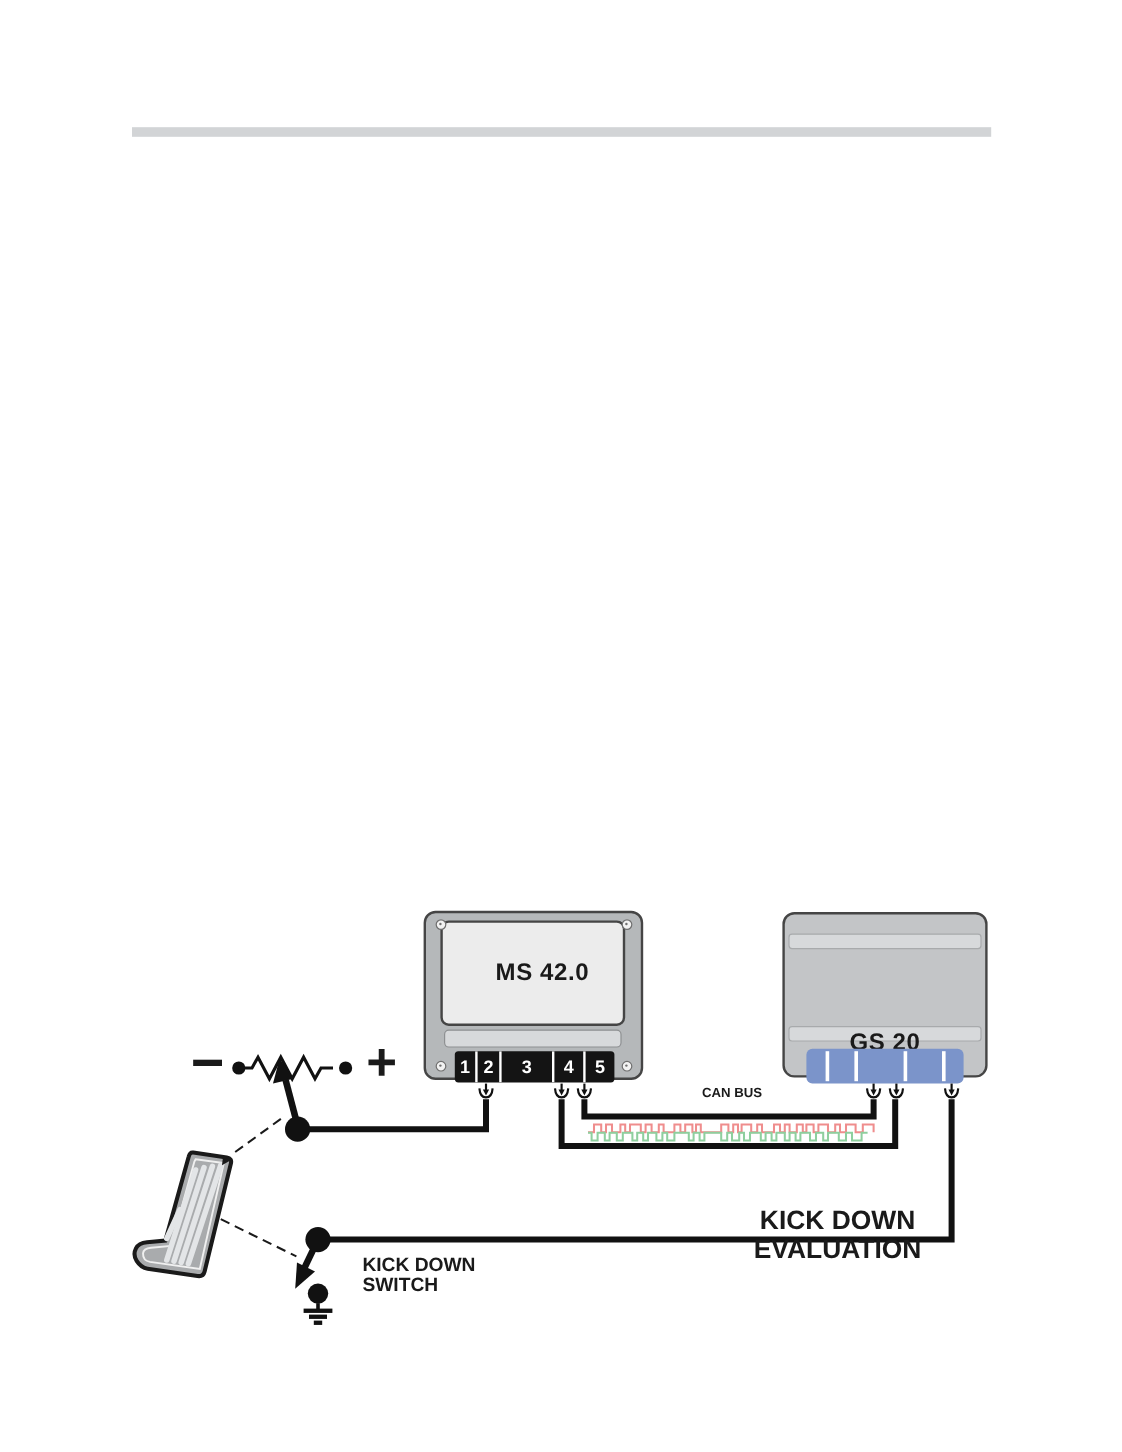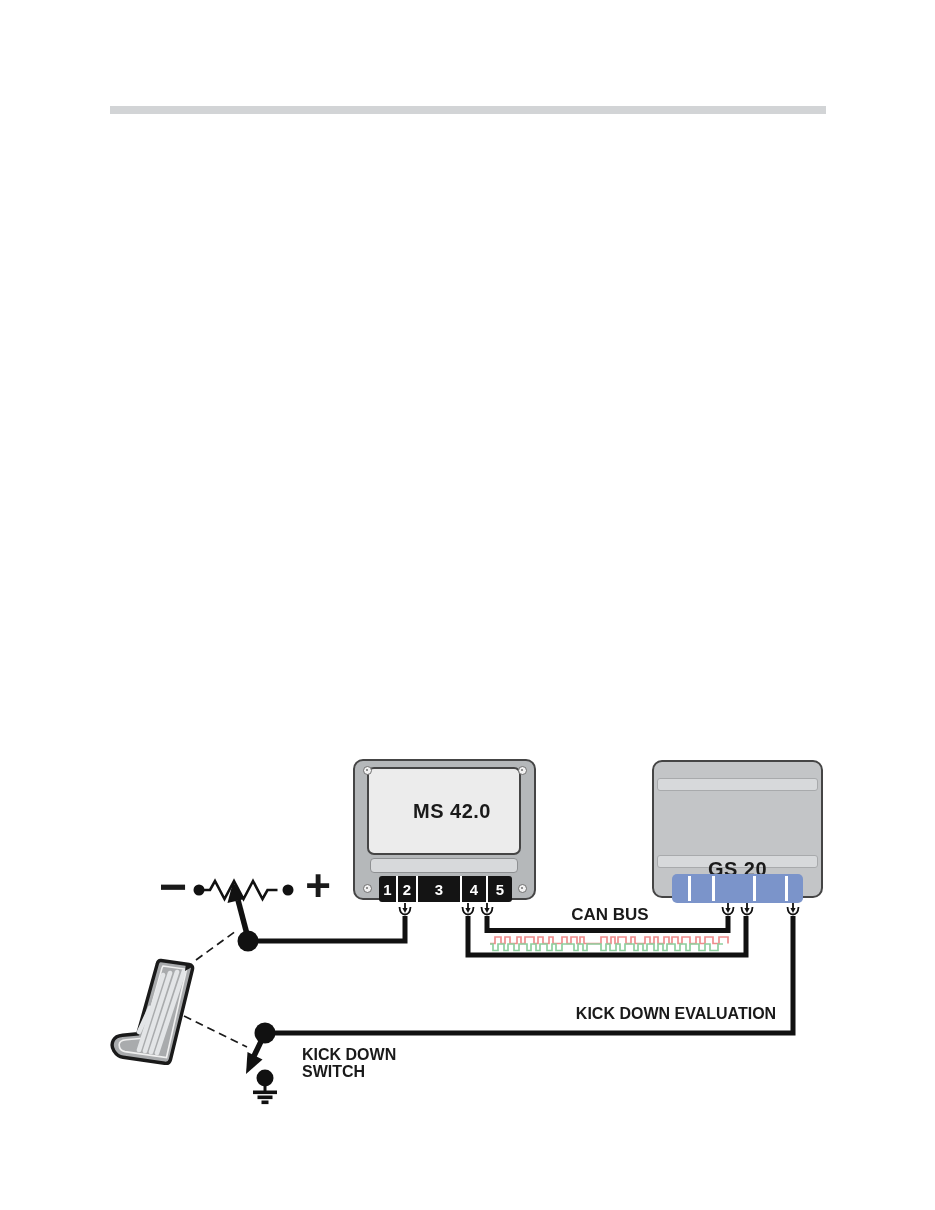--- a/index.html
+++ b/index.html
@@ -31,22 +31,22 @@
   .pin:last-child{border-right:none;}
   .pin1{width:19px;}.pin2{width:20px;}.pin3{width:44px;}.pin4{width:26px;}.pin5{width:24px;}
   
   #gs20-conn{left:672px;top:874px;width:131px;height:29px;border-radius:5px;}
   .bdiv{position:absolute;top:2px;width:2.5px;height:25px;background:#ffffff;}
   
   .lbl{font-weight:bold;line-height:1.08;}
   #tps-label{left:166px;top:818px;width:160px;text-align:center;font-size:16px;line-height:17px;}
   #minus-label{left:152px;top:864px;width:42px;height:44px;display:flex;align-items:center;justify-content:center;font-size:48px;font-weight:bold;}
   #plus-label{left:296px;top:864px;width:44px;height:44px;display:flex;align-items:center;justify-content:center;font-size:44px;font-weight:bold;}
-  #canbus-label{left:540px;top:906px;width:140px;text-align:center;font-size:17px;}
-  #kde-label{left:560px;top:1005px;width:232px;text-align:center;font-size:16px;}
+  #canbus-label{left:540px;top:906px;width:140px;text-align:center;font-size:11px;}
+  #kde-label{left:582px;top:1005px;width:232px;text-align:center;font-size:22px;}
   #kds-label{left:302px;top:1046px;width:140px;text-align:left;font-size:16px;line-height:17px;}
   svg{position:absolute;left:0;top:0;}
 </style>
 </head>
 <body>
 
 <div id="stage">
 
   <div class="abs" id="divider" style="background-color: rgb(210, 212, 214);"></div>
 

